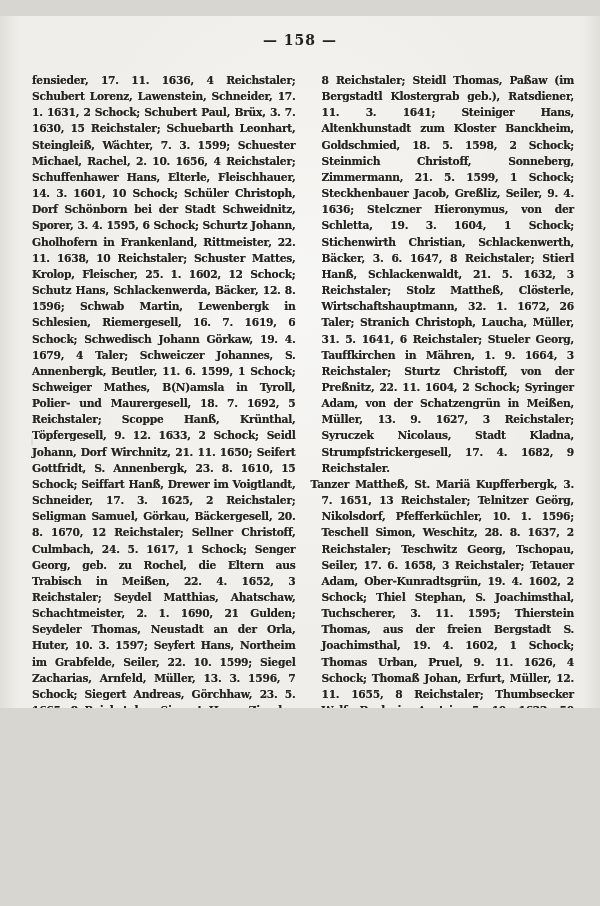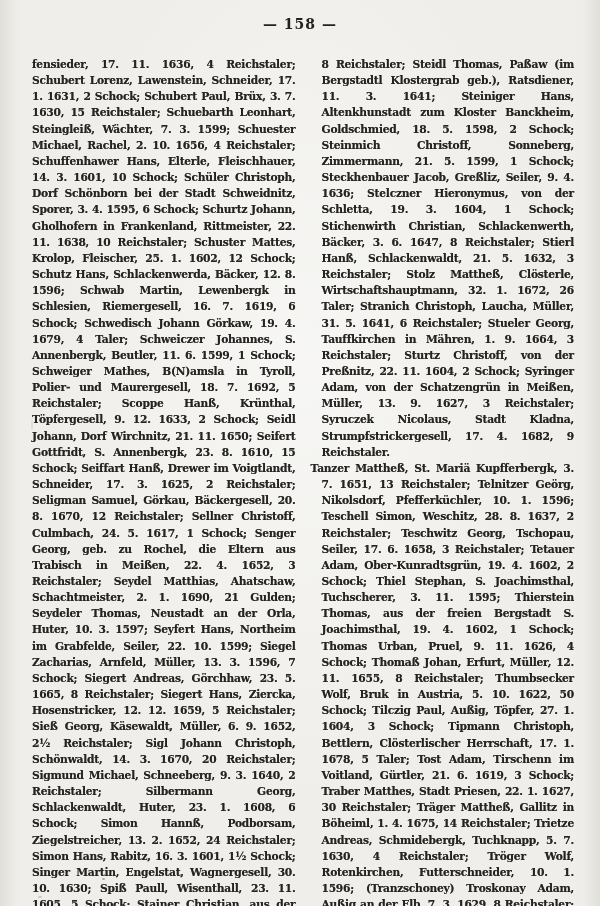--- a/index.html
+++ b/index.html
@@ -3,22 +3,22 @@
 <meta charset="utf-8">
 <style>
   html, body {
     margin: 0;
     padding: 0;
     background: #d8d6d0;
   }
   .page {
     position: relative;
     width: 600px;
-    height: 906px;
-    margin: 0 auto;
+    height: 692px;
+    margin: 16px auto;
     background: #efeeea;
     background-image:
       radial-gradient(ellipse at 50% 40%, rgba(255,255,255,0.5) 0%, rgba(255,255,255,0) 60%),
       linear-gradient(90deg, rgba(180,178,170,0.25) 0%, rgba(0,0,0,0) 3%, rgba(0,0,0,0) 97%, rgba(180,178,170,0.25) 100%);
     overflow: hidden;
     font-family: "DejaVu Serif", "Liberation Serif", serif;
     color: #201f1c;
   }
   .header {
     position: absolute;

